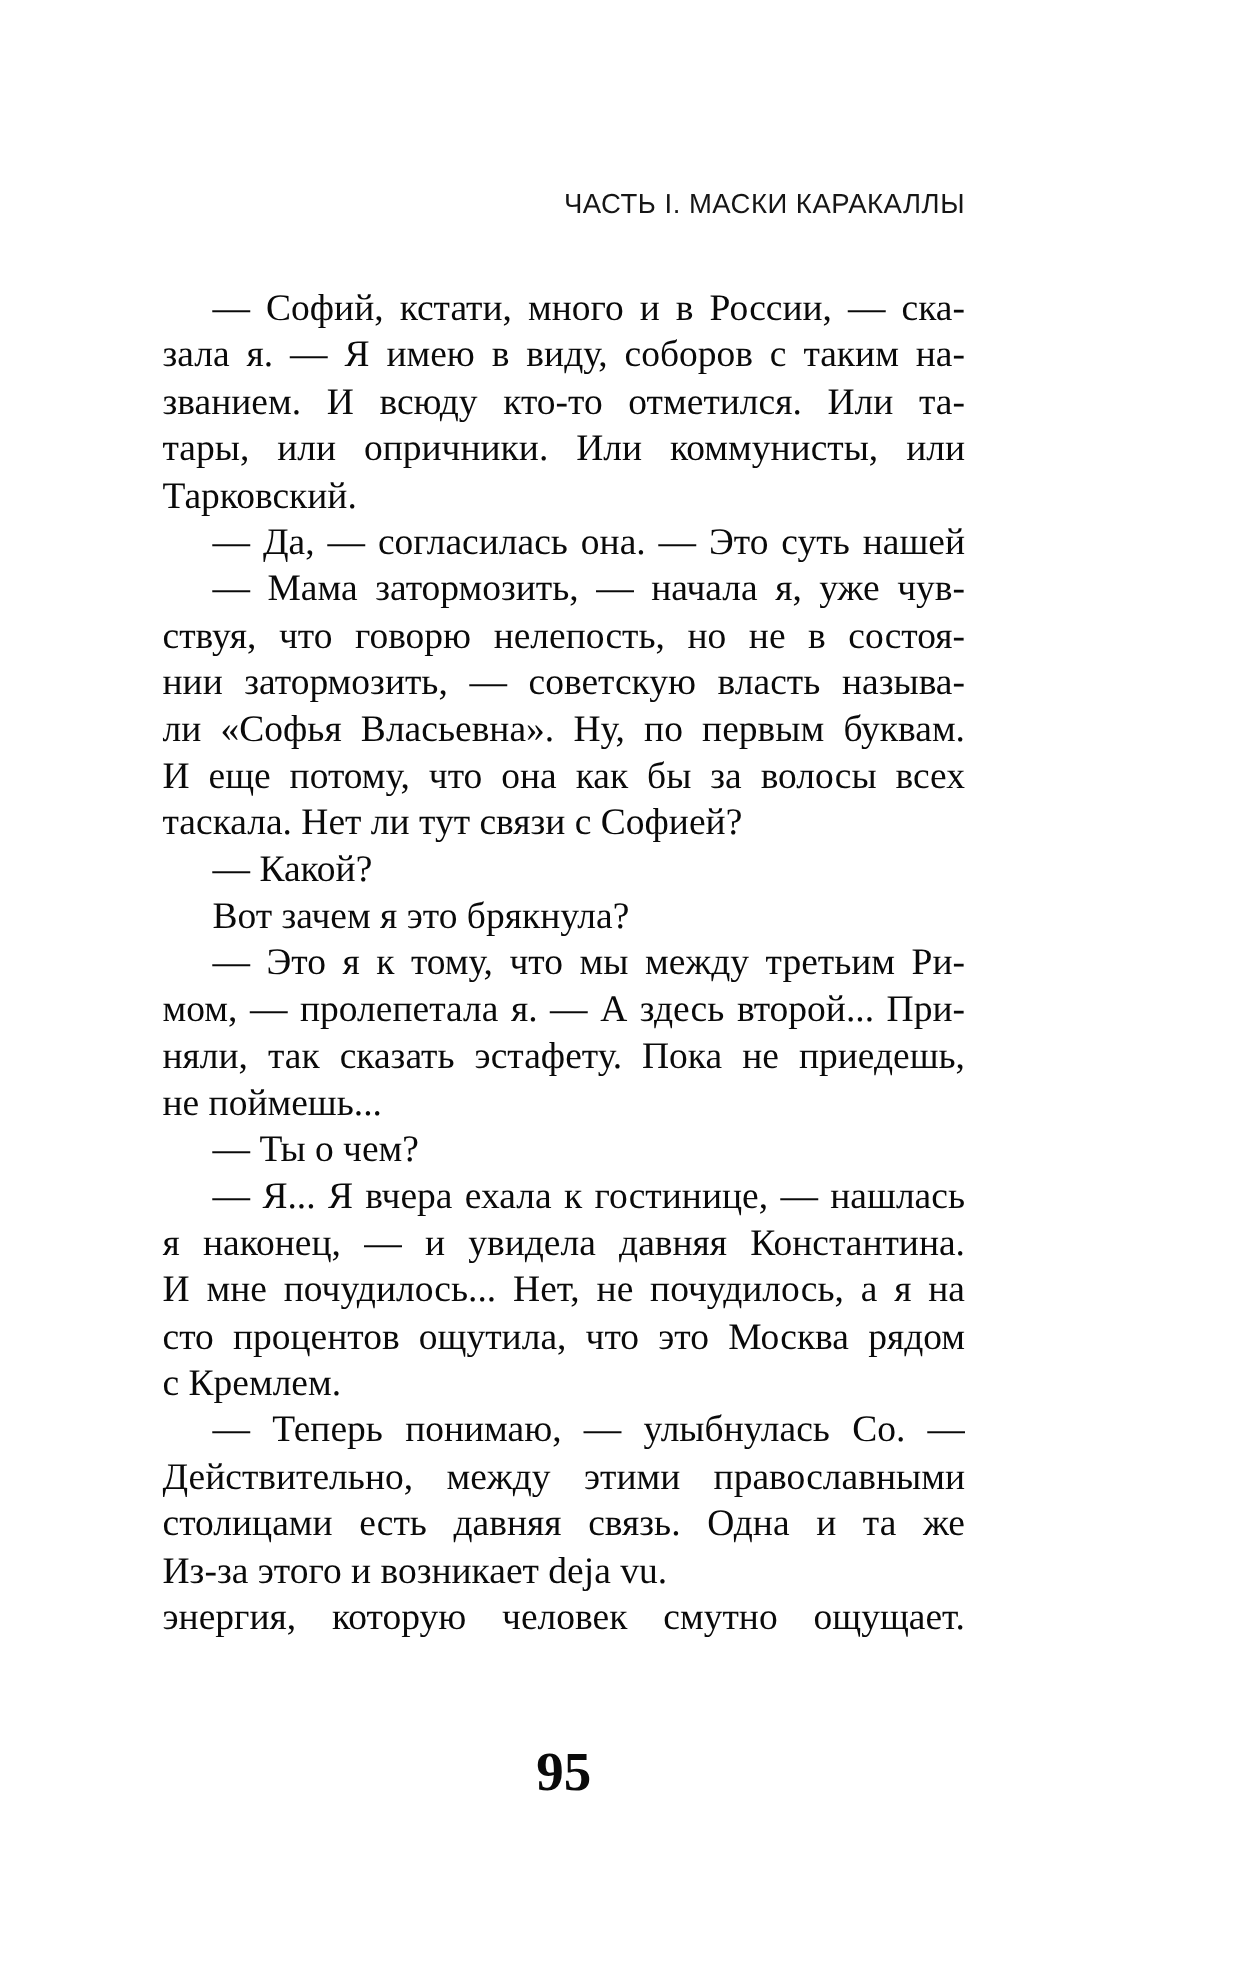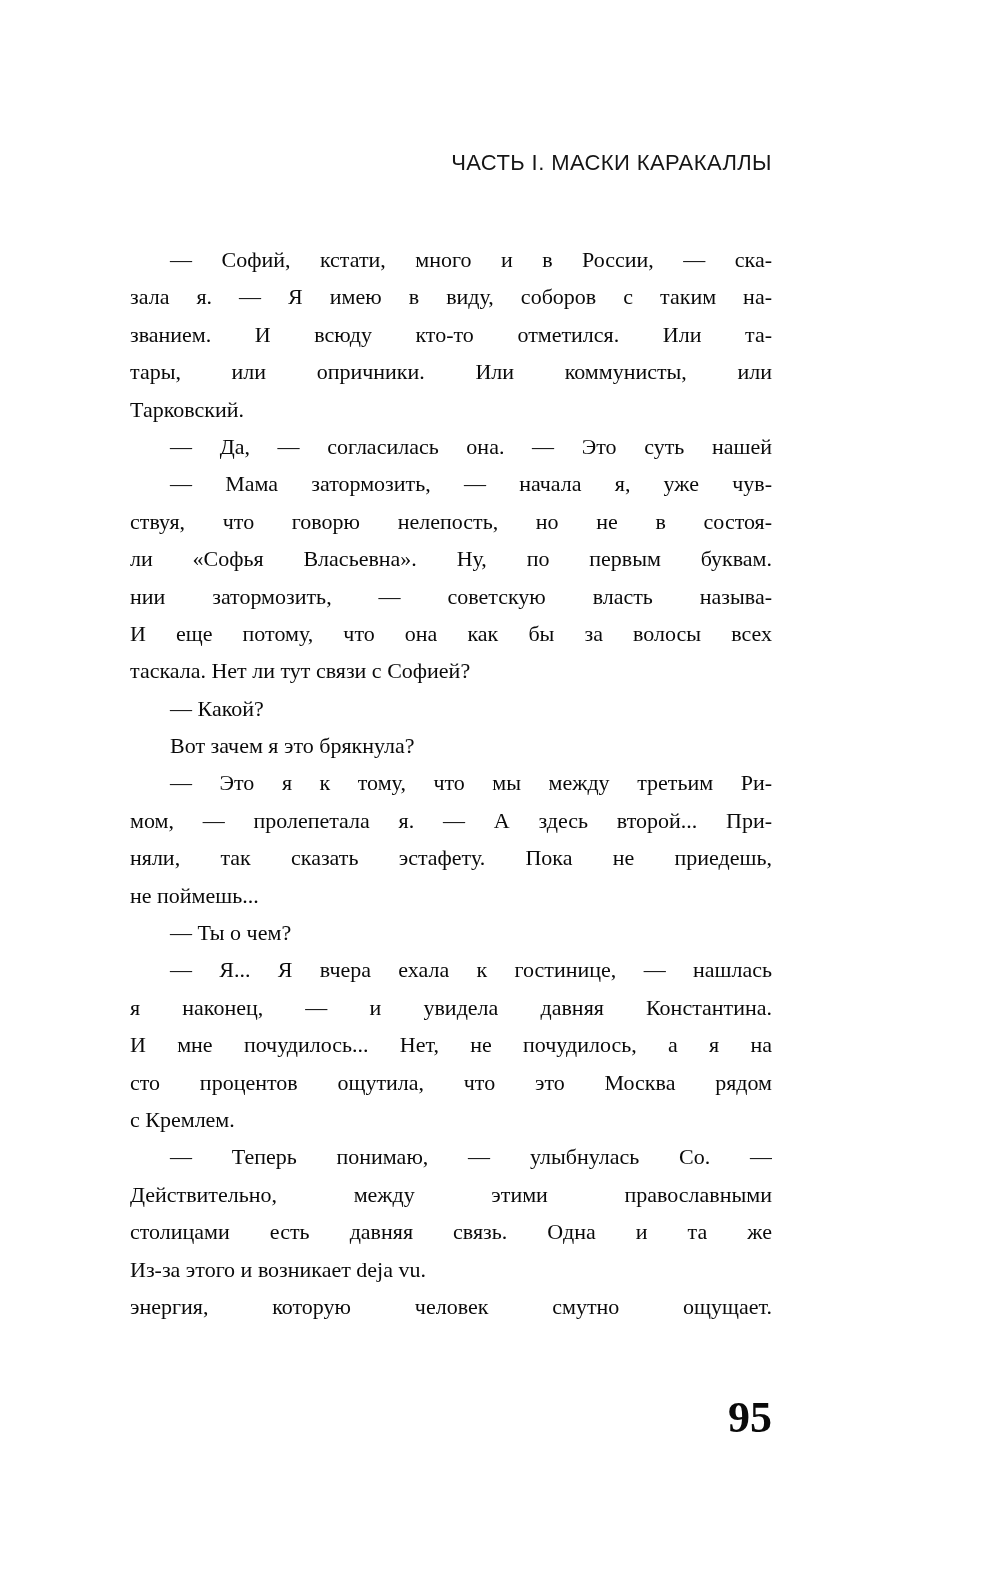--- a/index.html
+++ b/index.html
@@ -25,23 +25,23 @@
     font-family: "Liberation Sans", sans-serif;
     font-size: 22px;
     font-weight: 400;
     letter-spacing: 0.4px;
     color: #161616;
     white-space: nowrap;
   }
   .text-block {
     position: absolute;
     left: 130px;
-    top: 241px;
+    top: 228px;
     width: 642px;
-    font-size: 22px;
+    font-size: 30px;
     line-height: 37.4px;
   }
   .para {
     margin: 0;
     padding: 0;
   }
   .line {
     height: 37.4px;
     overflow: hidden;
     text-align: justify;
@@ -51,21 +51,21 @@
     text-align-last: justify;
   }
   .line.first {
     text-indent: 40px;
   }
   .page-number {
     position: absolute;
     top: 1392px;
     left: 130px;
     width: 642px;
-    text-align: right;
+    text-align: center;
     font-size: 44px;
     font-weight: 700;
     color: #0a0a0a;
   }
 </style>
 </head>
 <body>
 
 <div class="page">
   <div class="running-header">ЧАСТЬ I. МАСКИ КАРАКАЛЛЫ</div>
@@ -77,22 +77,22 @@
         <div class="line fill">званием. И всюду кто-то отметился. Или та-</div>
         <div class="line fill">тары, или опричники. Или коммунисты, или</div>
         <div class="line">Тарковский.</div>
       </div>
       <div class="para">
         <div class="line first fill">— Да, — согласилась она. — Это суть нашей</div>
       </div>
       <div class="para">
         <div class="line first fill">— Мама затормозить, — начала я, уже чув-</div>
         <div class="line fill">ствуя, что говорю нелепость, но не в состоя-</div>
+        <div class="line fill">нии затормозить, — советскую власть называ-</div>
         <div class="line fill">ли «Софья Власьевна». Ну, по первым буквам.</div>
-        <div class="line fill">нии затормозить, — советскую власть называ-</div>
         <div class="line fill">И еще потому, что она как бы за волосы всех</div>
         <div class="line">таскала. Нет ли тут связи с Софией?</div>
       </div>
       <div class="para">
         <div class="line first">— Какой?</div>
       </div>
       <div class="para">
         <div class="line first">Вот зачем я это брякнула?</div>
       </div>
       <div class="para">

